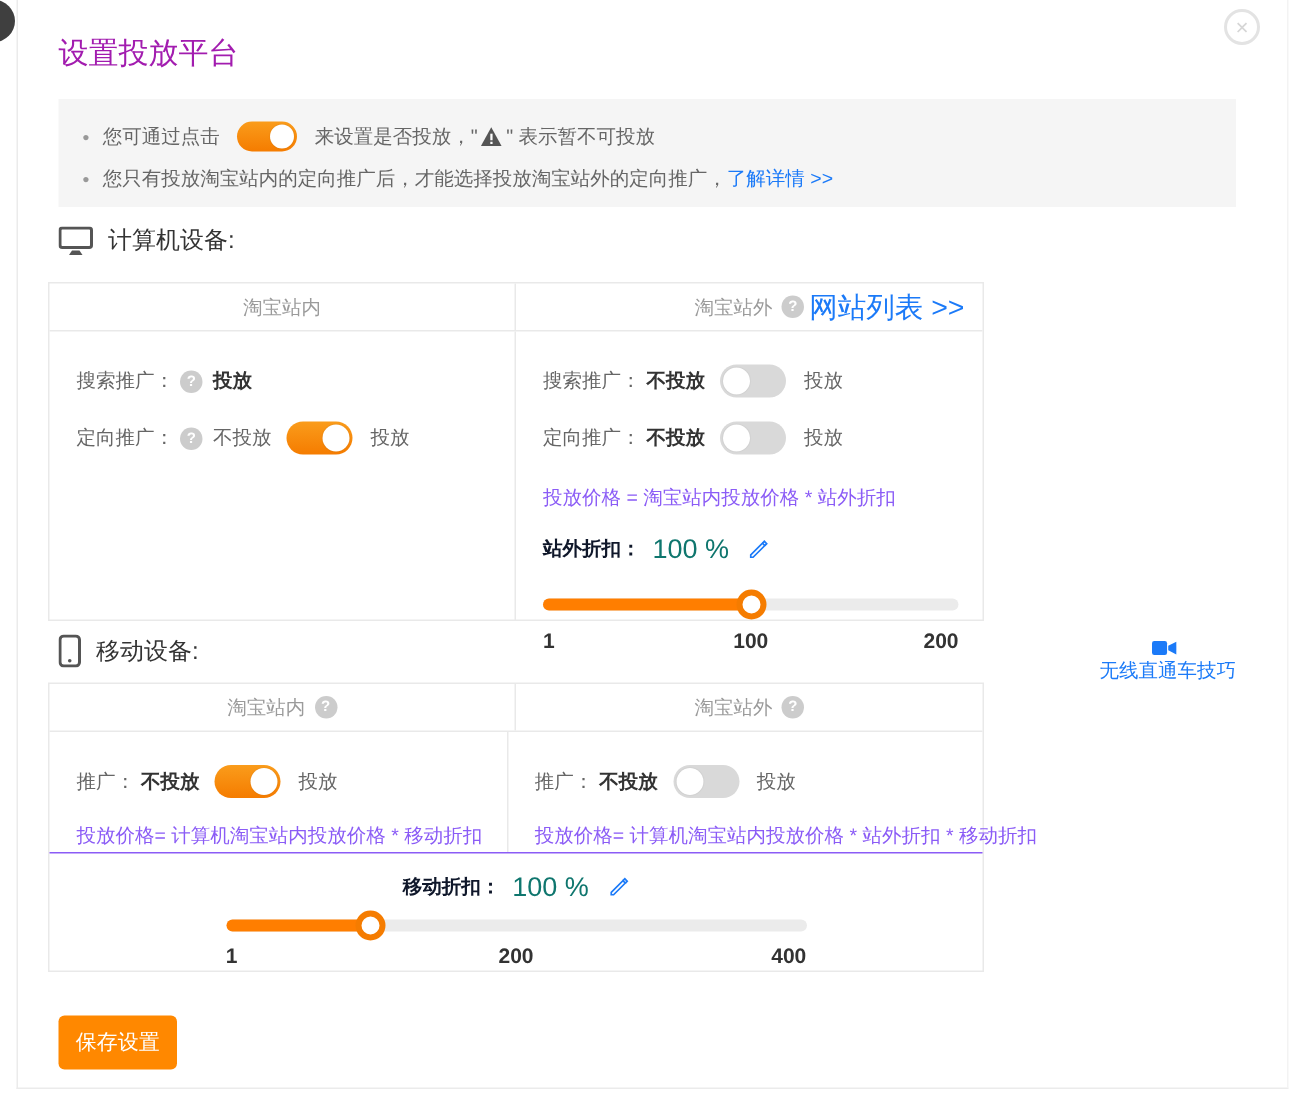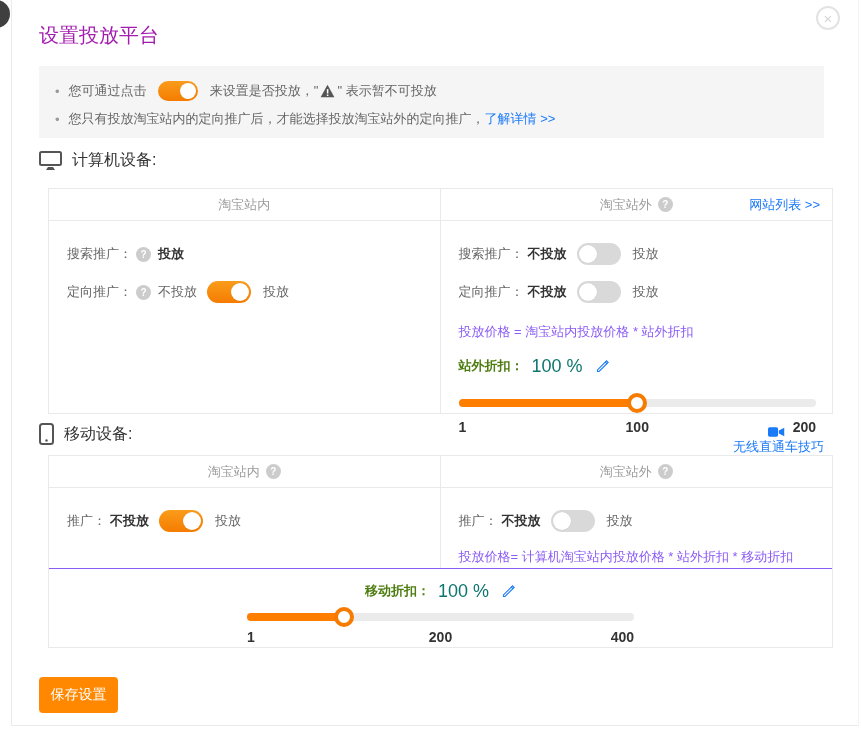--- a/index.html
+++ b/index.html
@@ -20,40 +20,40 @@
   .toggle{position:relative;width:44px;height:22px;border-radius:11px;cursor:pointer;flex:0 0 auto;}
   .toggle.on{background:linear-gradient(180deg,#fa9c1b,#f57c00);}
   .toggle.off{background:#d9d9d9;}
   .toggle .knob{position:absolute;top:2px;width:18px;height:18px;border-radius:50%;background:#fff;box-shadow:0 0 1px rgba(0,0,0,.15);}
   .toggle.on .knob{right:2px;}
   .toggle.off .knob{left:2px;}
   .toggle.small{width:40px;height:20px;margin:0 8px;}
   .toggle.small .knob{width:16px;height:16px;}
   .section-heading{position:absolute;left:27px;display:flex;align-items:center;font-size:16px;color:#333;width:785px;}
   .section-heading .dev-icon{margin-right:10px;display:inline-flex;}
-  .tbl{position:absolute;left:36px;width:785px;border:1px solid #e9e9e9;box-sizing:border-box;background:#fff;}
+  .tbl{position:absolute;left:20px;width:624px;border:1px solid #e9e9e9;box-sizing:border-box;background:#fff;}
   .tbl-head{display:grid;grid-template-columns:1fr 1fr;height:31px;border-bottom:1px solid #e9e9e9;}
   .th{position:relative;display:flex;align-items:center;justify-content:center;font-size:13px;color:#9b9b9b;}
   .th.sep{border-right:1px solid #e9e9e9;}
-  .th .corner-link{position:absolute;right:12px;top:50%;transform:translateY(-50%);font-size:13px;}
+  .th .corner-link{position:absolute;right:12px;top:50%;transform:translateY(-50%);font-size:19px;}
   .tbl-body{display:grid;grid-template-columns:1fr 1fr;}
   .cell{box-sizing:border-box;padding:22px 16px 0 18px;position:relative;}
   .cell.sep{border-right:1px solid #e9e9e9;}
   .prow{display:flex;align-items:center;height:22px;margin-bottom:16px;font-size:13px;color:#666;}
   .plabel{white-space:pre;}
   .q-icon{display:inline-flex;width:15px;height:15px;border-radius:50%;background:#ccc;color:#fff;font-size:10px;font-weight:bold;
     align-items:center;justify-content:center;margin:0 7px 0 4px;cursor:pointer;flex:0 0 auto;}
   .q-icon.hd{margin:0 0 0 6px;}
   .state{color:#666;white-space:pre;}
   .state.bold{color:#333;font-weight:bold;}
   .state.pre{margin-right:10px;}
   .state.post{margin-left:12px;}
   .formula{font-size:13px;color:#8b5cf6;height:18px;margin-top:20px;white-space:pre;}
   .discount-line{display:flex;align-items:center;margin-top:12px;height:26px;}
-  .discount-label{font-size:13px;font-weight:bold;color:#4d7c0f;white-space:pre;}
+  .discount-label{font-size:13px;font-weight:bold;color:#0f172a;white-space:pre;}
   .discount-value{font-size:18px;color:#0f766e;margin-left:8px;white-space:pre;}
   .edit-icon{margin-left:12px;display:inline-flex;cursor:pointer;}
   .slider{position:relative;height:20px;margin-top:14px;cursor:pointer;}
   .slider .track{position:absolute;left:0;right:0;top:6px;height:8px;border-radius:4px;background:#ebebeb;}
   .slider .fill{position:absolute;left:0;top:6px;height:8px;border-radius:4px;background:#ff7e00;}
   .slider .thumb{position:absolute;top:0px;width:12px;height:12px;background:#fff;border:4px solid #f57c00;border-radius:50%;
     transform:translateX(-50%);cursor:grab;}
   .slider-labels{position:relative;height:18px;margin-top:6px;font-size:14px;font-weight:bold;color:#333;}
   .slider-labels .min{position:absolute;left:0;}
   .slider-labels .mid{position:absolute;left:50%;transform:translateX(-50%);}
@@ -218,20 +218,21 @@
     <div class="tbl-body">
       <div class="cell sep" style="height:80px;">
         <div class="prow">
           <span class="plabel">推广：</span>
           <span class="state bold pre" style="margin-left:4px;">不投放</span>
           <span class="toggle on">
               <span class="knob"></span>
             </span>
           <span class="state post">投放</span>
         </div>
+        <div class="formula" style="margin-top:16px;">投放价格= 计算机淘宝站内投放价格 * 移动折扣</div>
       </div>
       <div class="cell" style="height:80px;">
         <div class="prow">
           <span class="plabel">推广：</span>
           <span class="state bold pre" style="margin-left:4px;">不投放</span>
           <span class="toggle off">
               <span class="knob"></span>
             </span>
           <span class="state post">投放</span>
         </div>

